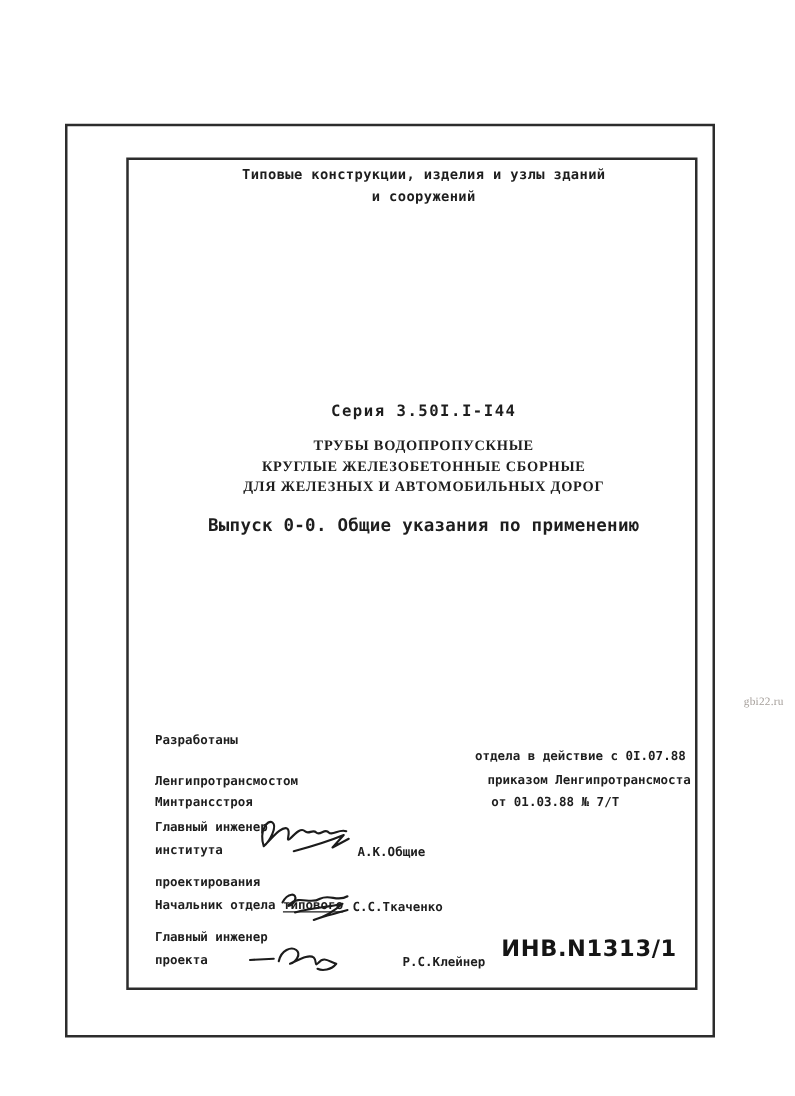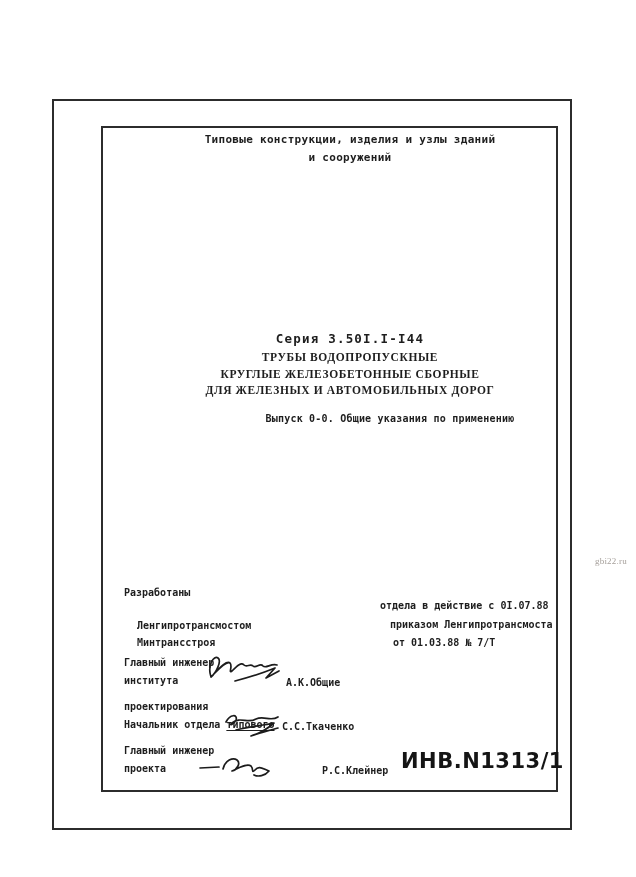--- a/index.html
+++ b/index.html
@@ -15,47 +15,47 @@
   }
   .outer-frame {
     position:absolute; left:52px; top:99px; width:520px; height:731px;
     border:2px solid #2c2c2c;
   }
   .inner-frame {
     position:absolute; left:101px; top:126px; width:457px; height:666px;
     border:2px solid #2c2c2c;
   }
   .abs { position:absolute; white-space:nowrap; }
-  .center-band { left:102px; width:496px; text-align:center; }
+  .center-band { left:91px; width:496px; text-align:center; }
   .header-block { top:131px; font-size:11px; line-height:18px; letter-spacing:0.3px; }
-  .series-line { top:321px; font-size:12.5px; letter-spacing:1.2px;margin-top:10px; }
+  .series-line { top:321px; font-size:12.5px; letter-spacing:1.2px; }
   .title-block { top:349px; font-size:11.5px; line-height:16.5px; letter-spacing:0.6px;font-family:Liberation Serif, serif; }
-  .issue-line { top:413px; font-size:10px; letter-spacing:0.2px;margin-left:40px; }
+  .issue-line { top:413px; font-size:14px; letter-spacing:0.2px; }
   .small { font-size:10px; line-height:17px; }
   .developed-label { left:124px; top:584px; }
-  .org-block { left:124px; top:617px;margin-left:13px; }
+  .org-block { left:124px; top:617px; }
   .approval-block { left:380px; top:597px; line-height:18.5px; }
   .approval-l2 { padding-left:10px; }
   .approval-l3 { padding-left:13px; }
   .sig-role-1 { left:124px; top:654px; line-height:18px; }
   .sig-role-2 { left:124px; top:698px; line-height:18px; }
   .sig-role-3 { left:124px; top:742px; line-height:18px; }
   .sig-name-1 { left:286px; top:674px; }
   .sig-name-2 { left:282px; top:718px; }
   .sig-name-3 { left:286px; top:762px;padding-left:36px; }
   .sig-svg { position:absolute; }
   .sig-svg path { fill:none; stroke:#1c1c1c; stroke-width:1.7; stroke-linecap:round; stroke-linejoin:round; }
   .sig-1 { left:203px; top:650px; }
   .sig-2 { left:218px; top:706px; }
   .sig-3 { left:198px; top:752px; }
   .u-part { text-decoration:underline; text-underline-offset:2px; }
   .inventory {
     left:401px; top:749px;
     font-family:"DejaVu Sans","Liberation Sans",sans-serif;
-    font-weight:700; font-size:21px; letter-spacing:0.5px;
+    font-weight:700; font-size:18px; letter-spacing:0.5px;
     color:#151515;
   }
   .watermark {
     left:595px; top:556px;
     font-family:Liberation Serif, serif;
     font-weight:400; font-size:9px; color:#a59f9a; letter-spacing:0.2px;
   }
 </style>
 </head>
 <body>

